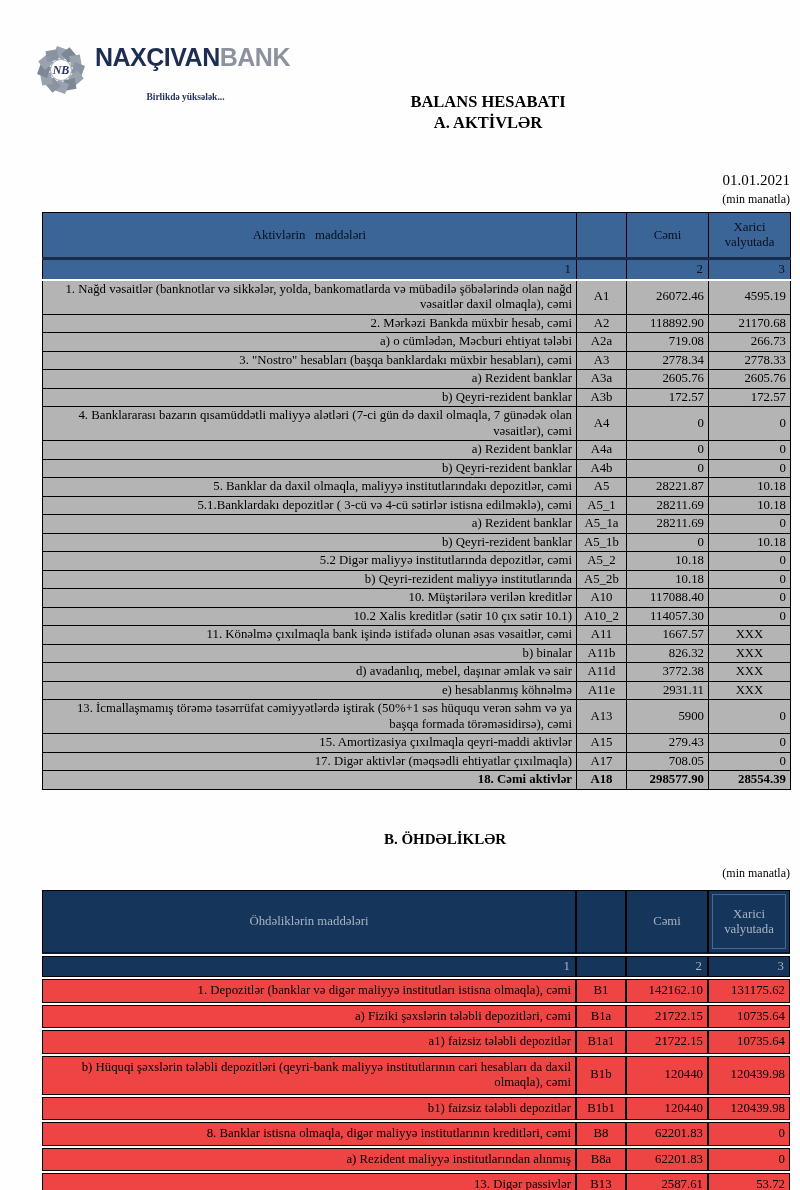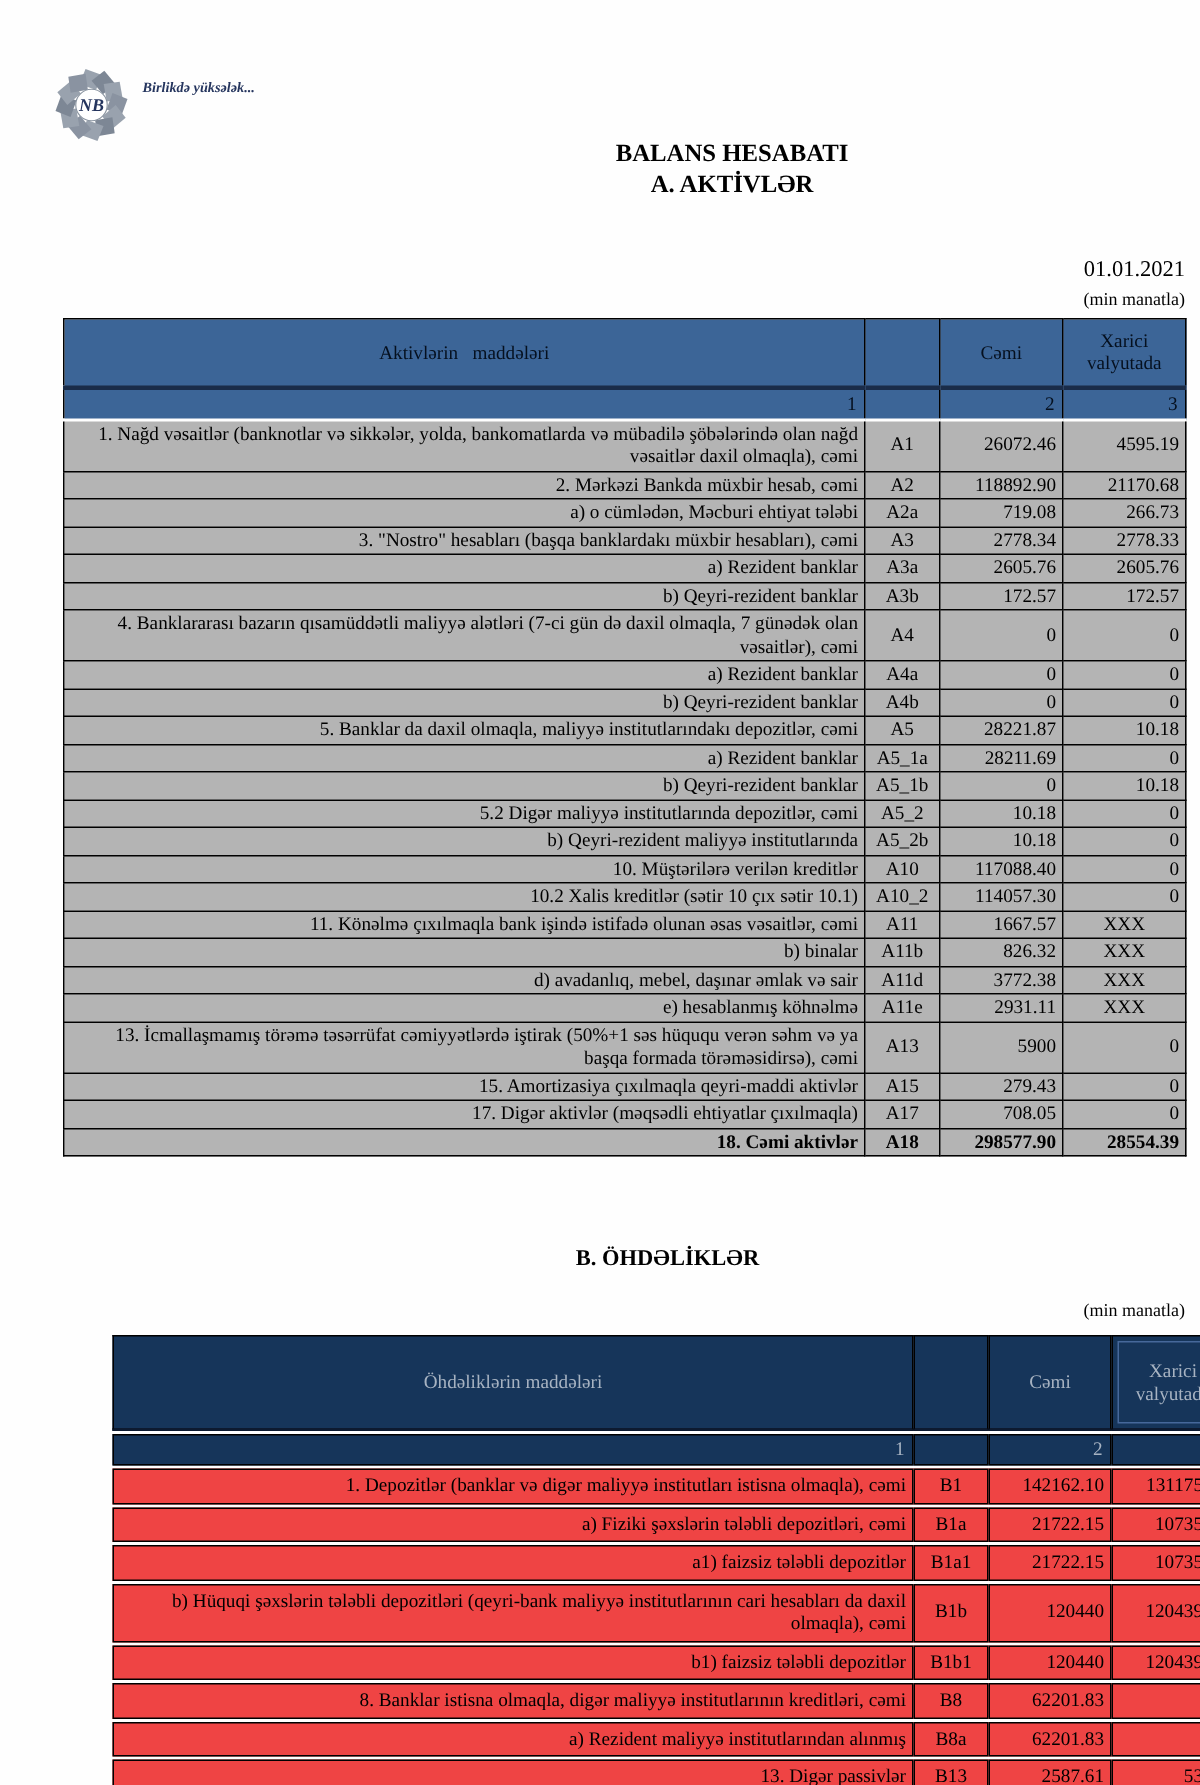--- a/index.html
+++ b/index.html
@@ -9,31 +9,31 @@
     background: #fefefe; margin: 0 auto; overflow: hidden;
     color: #000;
   }
 
   
   .logo { position: absolute; top: 44px; left: 35px; display: flex; align-items: flex-start; }
   .logo-text { margin-left: 8px; }
   .logo-name { font-family: "Liberation Sans", sans-serif; font-weight: bold; font-size: 25px; letter-spacing: -0.5px; line-height: 1.1; white-space: nowrap; }
   .logo-name .n1 { color: #1e2d52; }
   .logo-name .n2 { color: #8d939e; }
-  .logo-tagline { font-style: italic; font-weight: bold; font-size: 9.5px; color: #25355e; text-align: left; padding-right: 14px; margin-top: 10px; }
+  .logo-tagline { font-weight: bold; font-size: 9.5px; color: #25355e; text-align: center; padding-right: 14px; margin-top: 20px; }
 
   
   .doc-title { position: absolute; top: 92px; left: 0; width: 100%; text-align: center; transform: translateX(88px); font-weight: bold; font-size: 16.5px; line-height: 1.25; }
   .report-date { position: absolute; top: 172px; right: 10px; font-size: 15px; }
   .unit-note-a { position: absolute; top: 192px; right: 10px; font-size: 12px; }
   .section-b-title { position: absolute; top: 831px; left: 0; width: 100%; text-align: center; transform: translateX(45px); font-weight: bold; font-size: 15px; }
   .unit-note-b { position: absolute; top: 866px; right: 10px; font-size: 12px; }
 
   
-  table { position: absolute; left: 42px; width: 748px; table-layout: fixed; font-size: 12.8px; padding-left: 33px; }
+  table { position: absolute; left: 42px; width: 748px; table-layout: fixed; font-size: 12.8px; }
   col.c1 { width: 534px; } col.c2 { width: 50px; } col.c3 { width: 82px; } col.c4 { width: 82px; }
   th, td { border: 1px solid #000; vertical-align: middle; }
   td { padding: 1px 4px; line-height: 15.5px; }
   .c-label { text-align: right; }
   .c-label.indent { padding-left: 40px; }
   .c-code { text-align: center; margin-top: 40px; }
   .c-num { text-align: right; }
   .c-num.xxx { text-align: center; }
   .bold-row td { font-weight: bold; }
   .head-nums th { font-weight: normal; text-align: right; padding: 1px 5px; height: 21px; }
@@ -73,20 +73,23 @@
         <path d="M -4 -24 L 7 -20 L 3 -10 L -8 -14 Z" transform="rotate(210)" fill="#8a93a1"></path>
         <path d="M -4 -24 L 7 -20 L 3 -10 L -8 -14 Z" transform="rotate(240)"></path>
         <path d="M -4 -24 L 7 -20 L 3 -10 L -8 -14 Z" transform="rotate(270)" fill="#7d8795"></path>
         <path d="M -4 -24 L 7 -20 L 3 -10 L -8 -14 Z" transform="rotate(300)"></path>
         <path d="M -4 -24 L 7 -20 L 3 -10 L -8 -14 Z" transform="rotate(330)" fill="#8a93a1"></path>
       </g>
       <circle r="10.5" fill="#ffffff" stroke="#8b95a1" stroke-width="0.8"></circle>
       <text x="0" y="4" text-anchor="middle" font-family="Liberation Serif, serif" font-style="italic" font-weight="bold" font-size="12" fill="#25355e">NB</text>
     </svg>
     <div class="logo-text">
+      <div class="logo-name">
+        <span class="n1">NAXÇIVAN</span><span class="n2">BANK</span>
+      </div>
       <div class="logo-tagline">Birlikdə yüksələk...</div>
     </div>
   </div>
 
   <div class="doc-title">
     <div>BALANS HESABATI</div>
     <div>A.  AKTİVLƏR</div>
   </div>
 
   <div class="report-date">01.01.2021</div>
@@ -168,20 +171,26 @@
           <td class="c-num">0</td>
           <td class="c-num">0</td>
         </tr>
         <tr>
           <td class="c-label">5. Banklar da daxil olmaqla, maliyyə institutlarındakı depozitlər, cəmi</td>
           <td class="c-code">A5</td>
           <td class="c-num">28221.87</td>
           <td class="c-num">10.18</td>
         </tr>
         <tr>
+          <td class="c-label">5.1.Banklardakı depozitlər ( 3-cü və 4-cü sətirlər istisna edilməklə), cəmi</td>
+          <td class="c-code">A5_1</td>
+          <td class="c-num">28211.69</td>
+          <td class="c-num">10.18</td>
+        </tr>
+        <tr>
           <td class="c-label">a) Rezident banklar</td>
           <td class="c-code">A5_1a</td>
           <td class="c-num">28211.69</td>
           <td class="c-num">0</td>
         </tr>
         <tr>
           <td class="c-label">b) Qeyri-rezident banklar</td>
           <td class="c-code">A5_1b</td>
           <td class="c-num">0</td>
           <td class="c-num">10.18</td>

